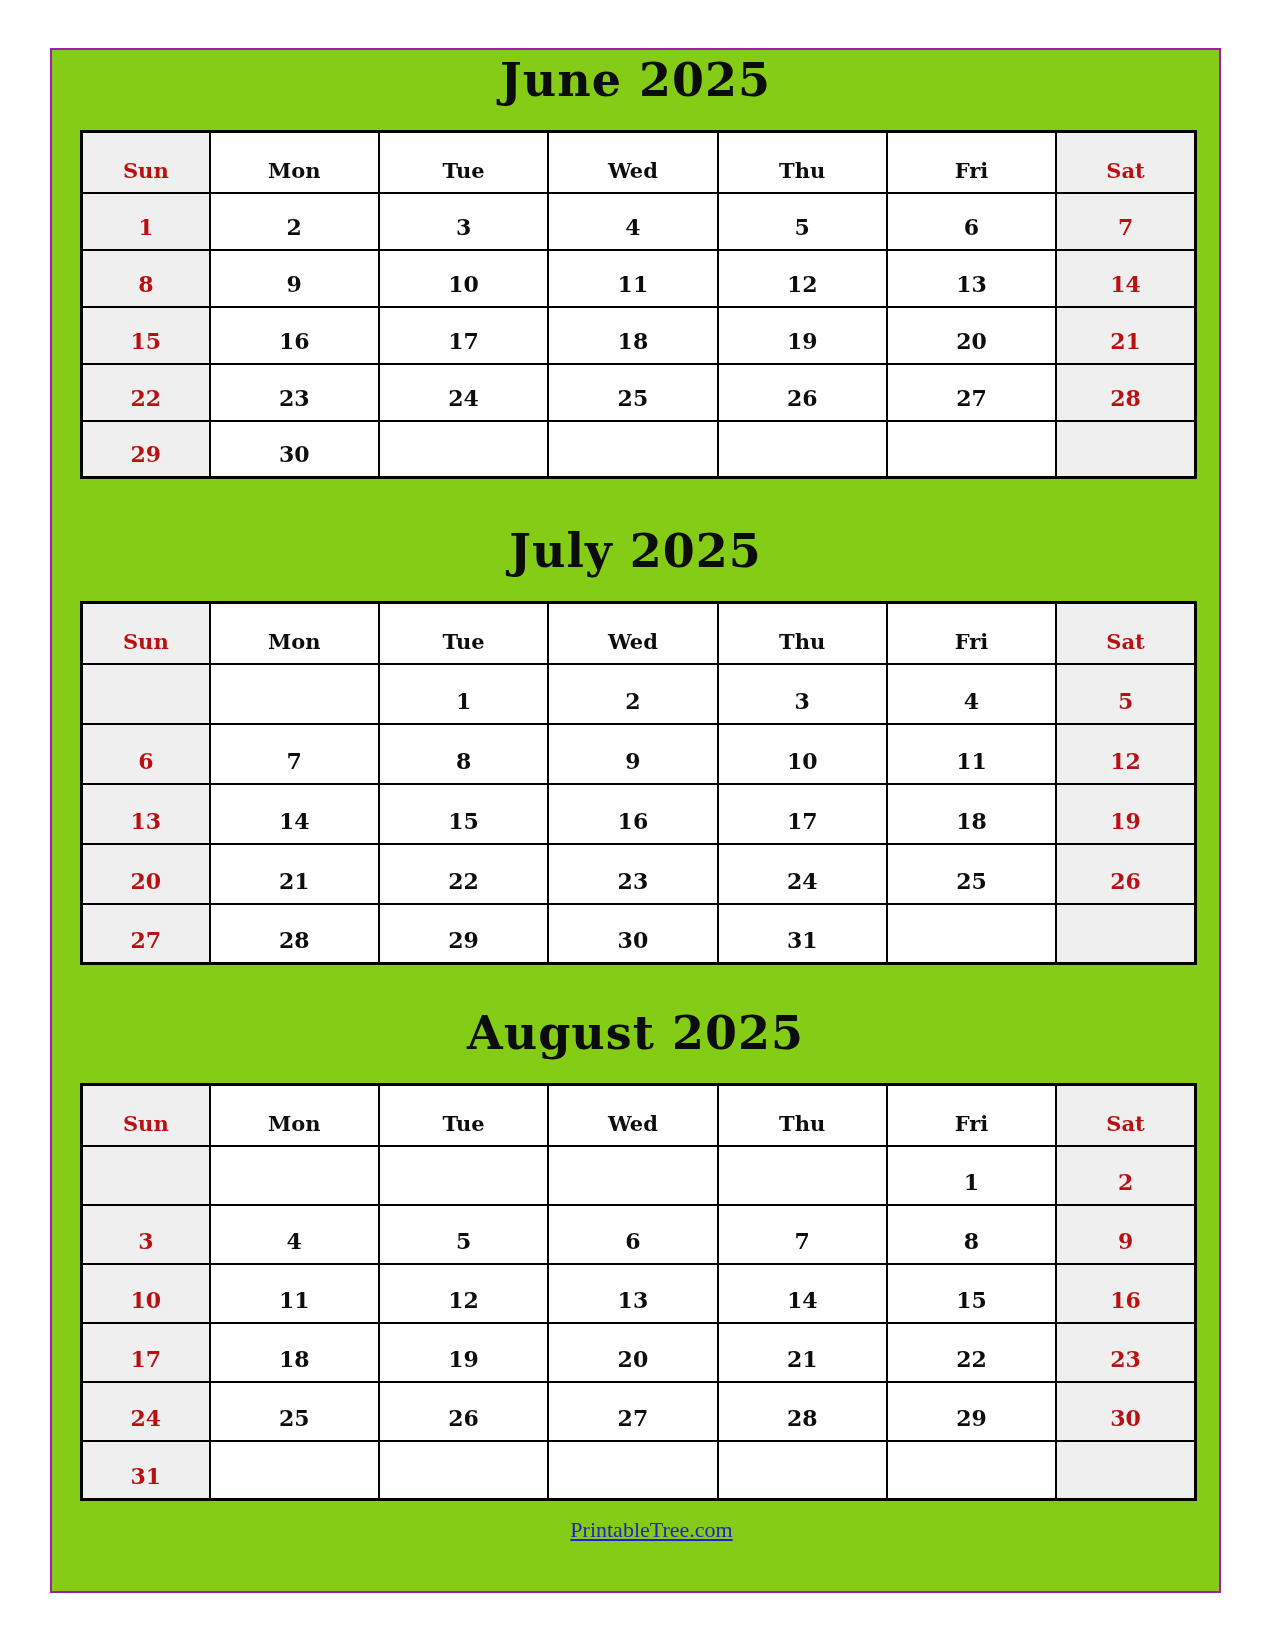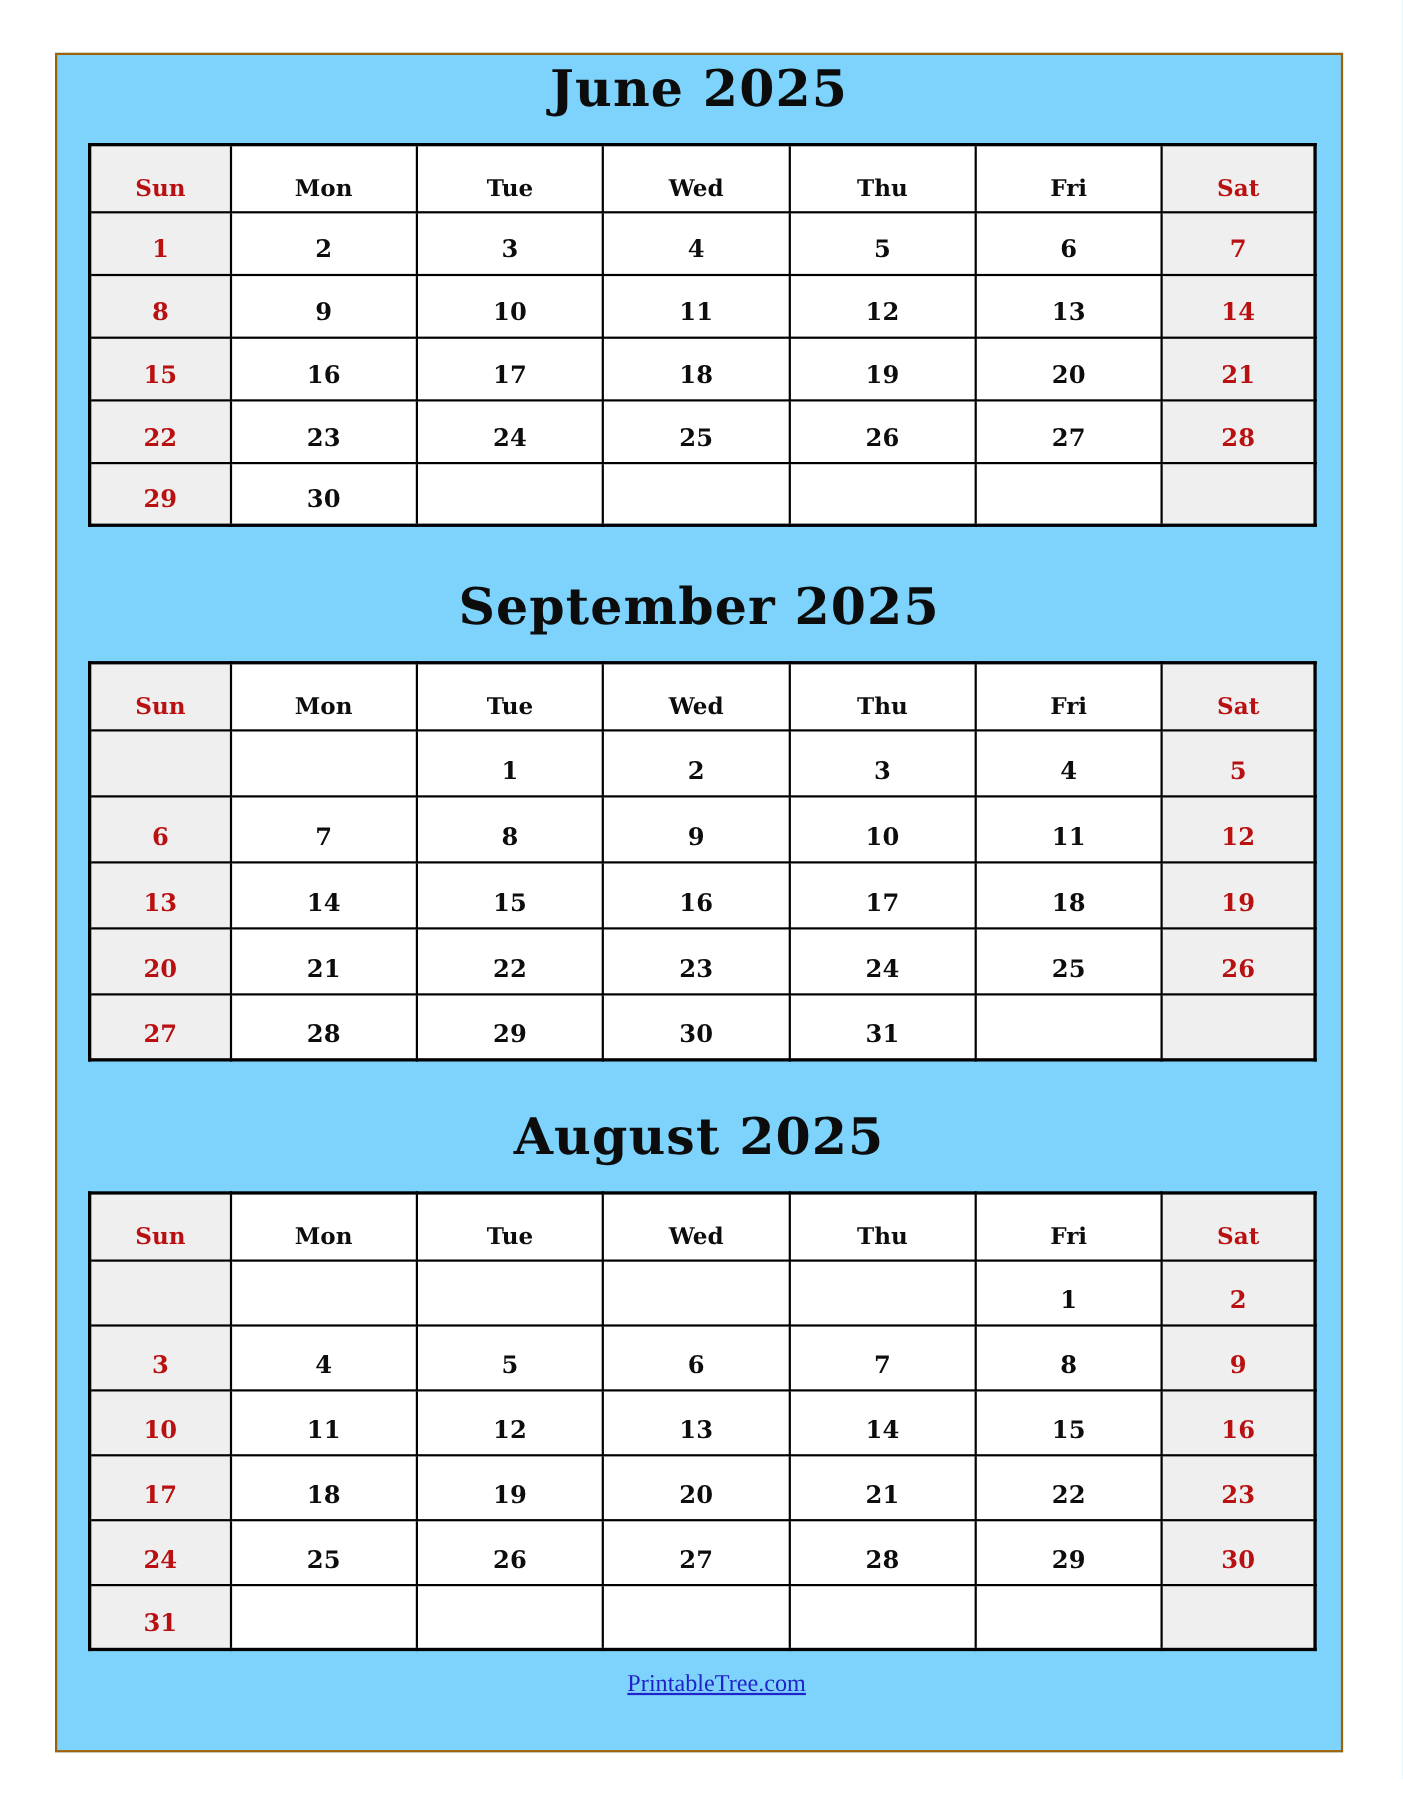--- a/index.html
+++ b/index.html
@@ -14,23 +14,23 @@
     height: 1650px;
     background: #ffffff;
     overflow: hidden;
   }
   .frame {
     position: absolute;
     left: 50px;
     top: 48px;
     width: 1171px;
     height: 1545px;
-    border: 2px solid #a16207;
+    border: 2px solid #a21caf;
     box-sizing: border-box;
-    background: #7dd3fc;
+    background: #84cc16;
   }
   .month-title {
     margin: 0;
     text-align: center;
     font-family: "DejaVu Serif", serif;
     font-weight: 900;
     font-size: 46px;
     line-height: 56px;
     letter-spacing: 1px;
     color: var(--title-color, #0c0c0c);
@@ -161,21 +161,21 @@
             <td>30</td>
             <td></td>
             <td></td>
             <td></td>
             <td></td>
             <td class="weekend"></td>
           </tr>
         </tbody>
     </table>
 
-    <h1 class="month-title mt-july">September 2025</h1>
+    <h1 class="month-title mt-july">July 2025</h1>
     <table class="calendar cal-july">
       <colgroup>
         <col style="width:11.5%">
           <col style="width:15.2%">
           <col style="width:15.2%">
         <col style="width:15.2%">
           <col style="width:15.2%">
           <col style="width:15.2%">
         <col style="width:12.5%">
       </colgroup>

